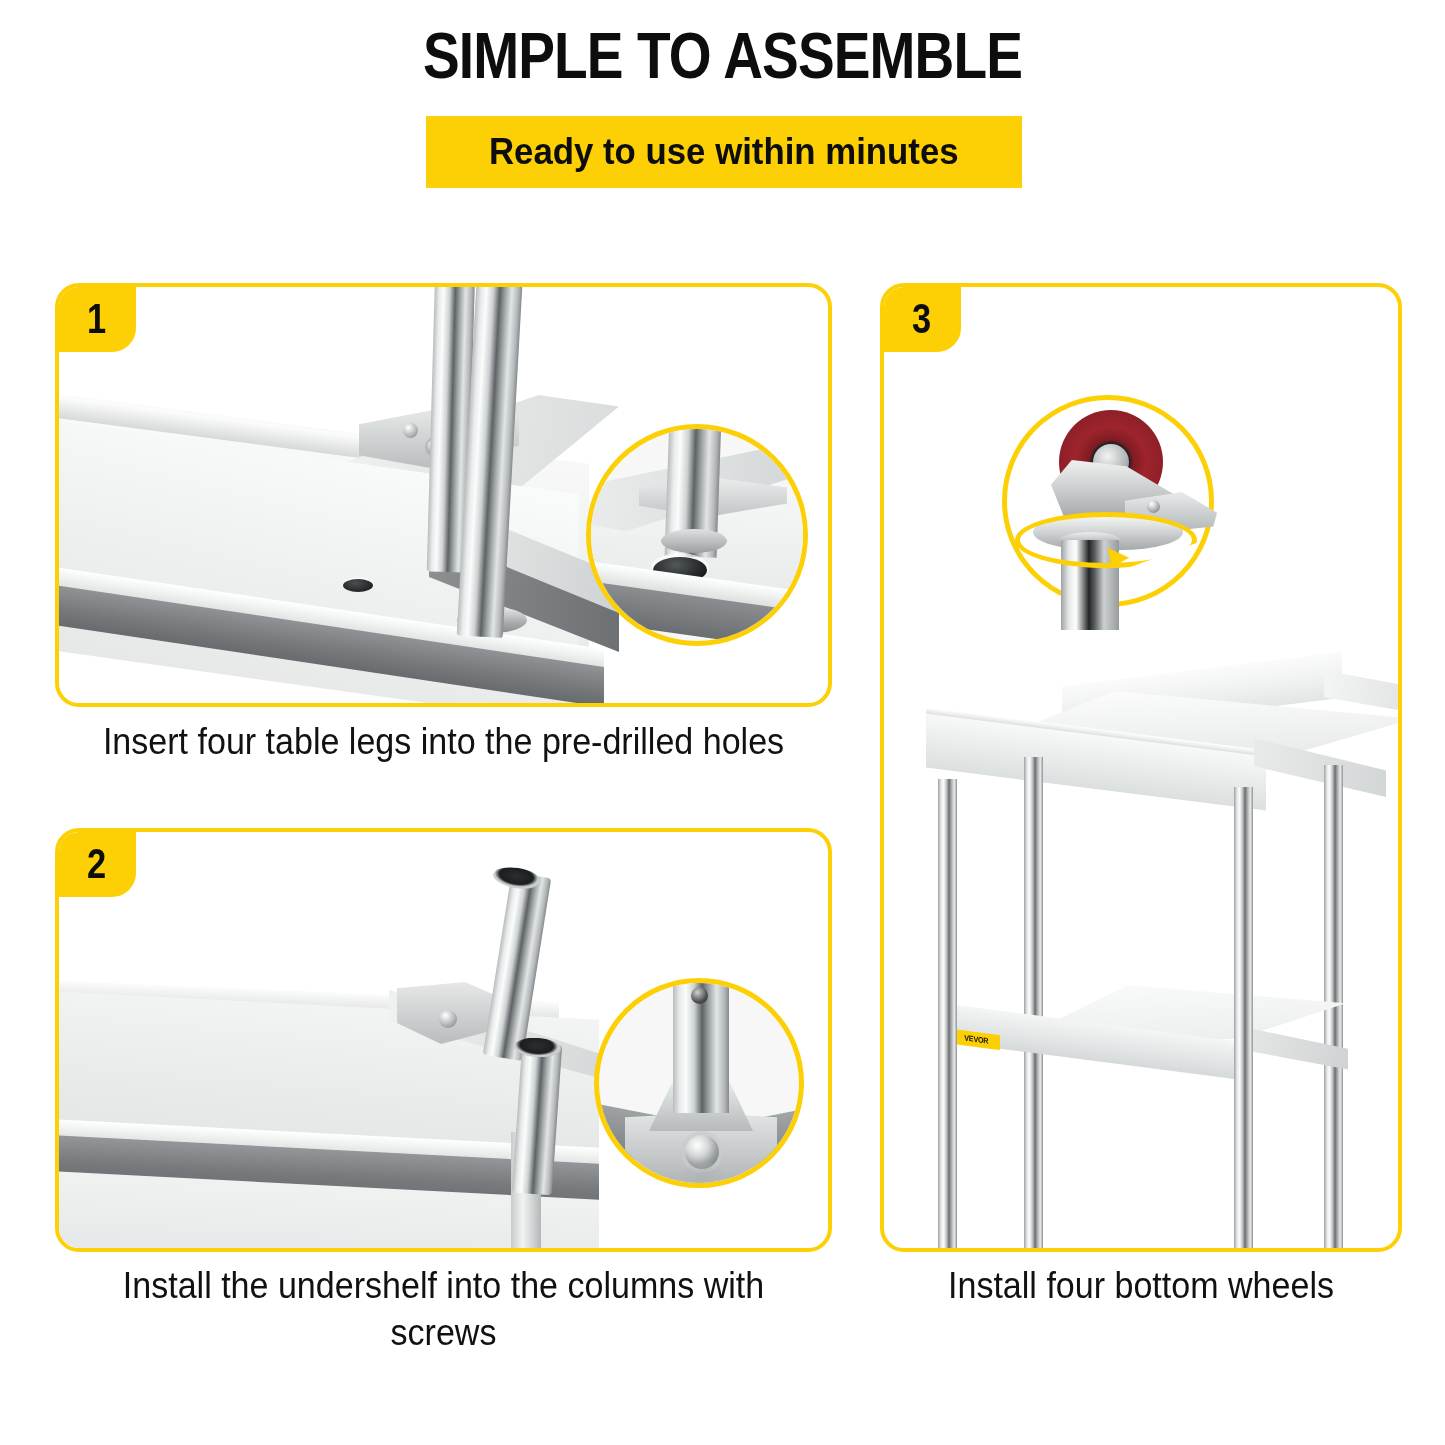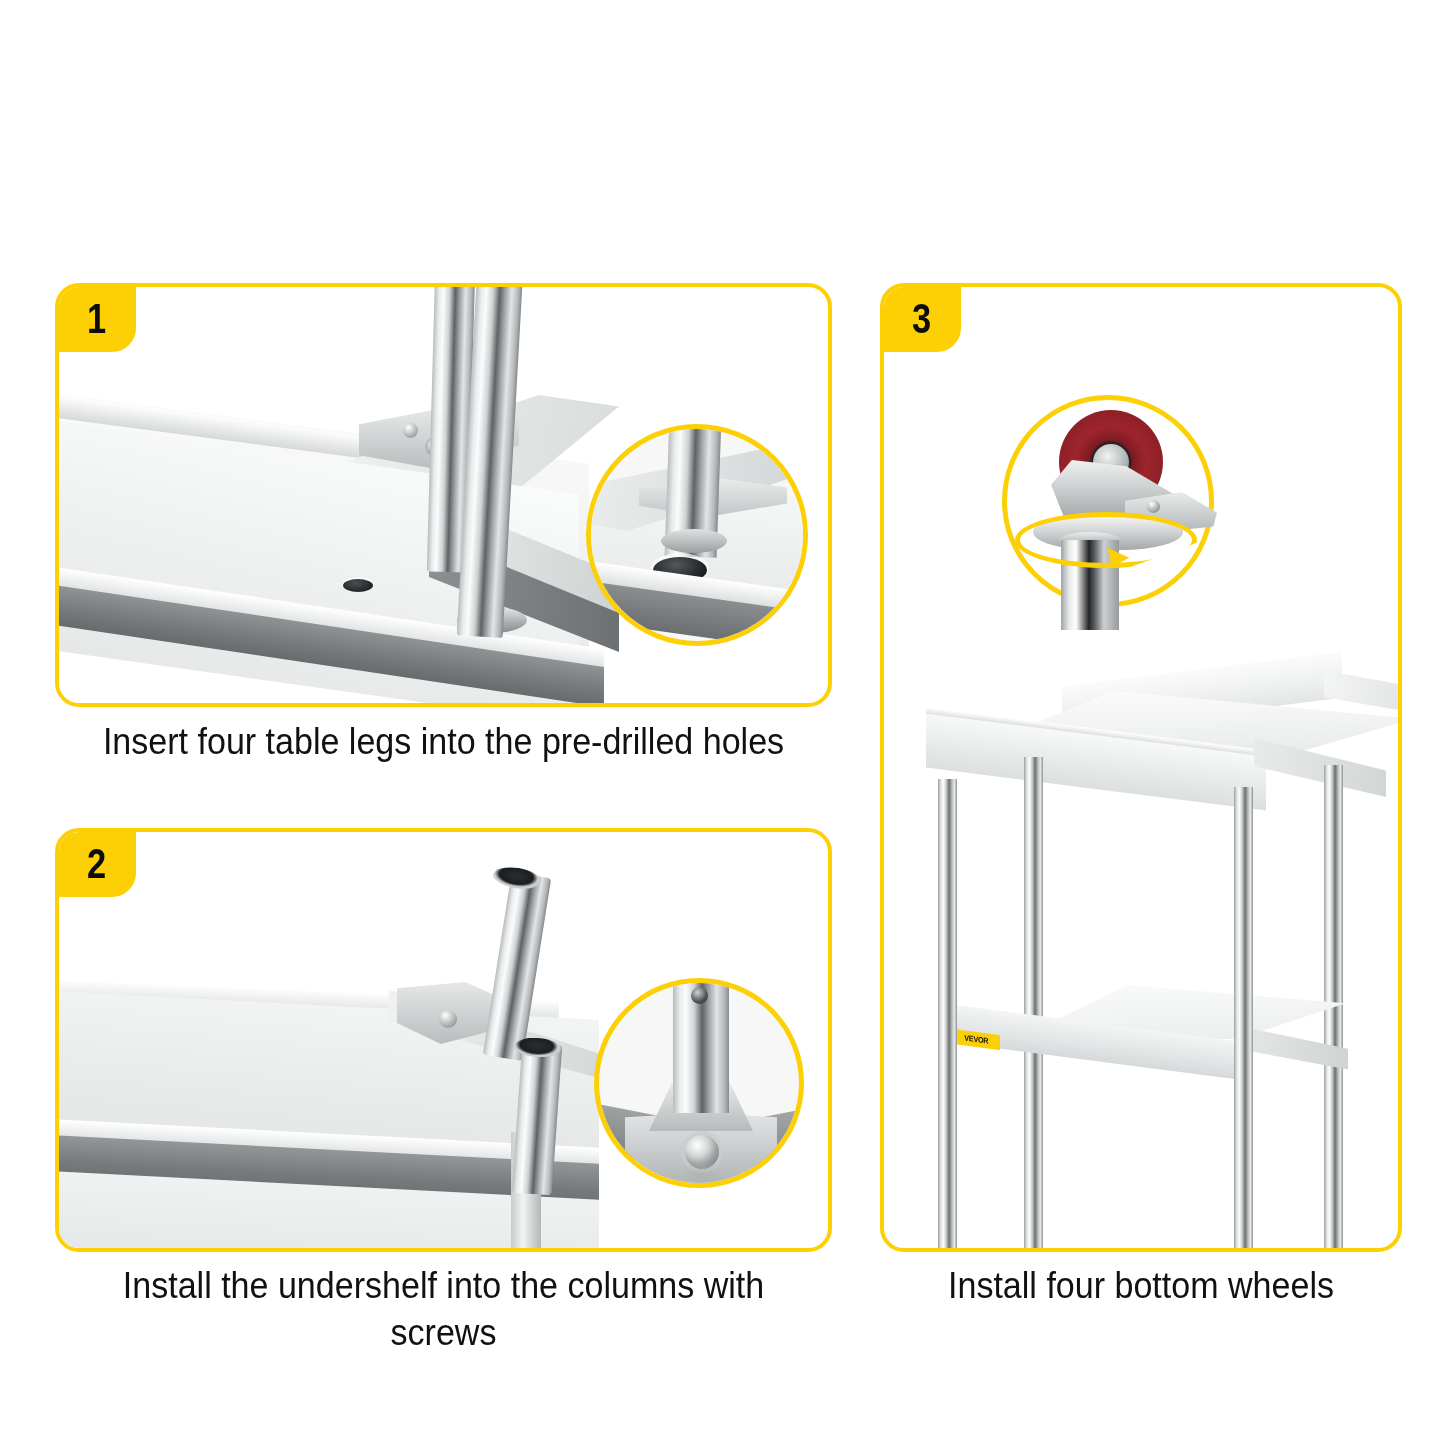--- a/index.html
+++ b/index.html
@@ -595,20 +595,26 @@
   #caster-fl { left: 40px;  top: 1055px; }
   #caster-fr { left: 336px; top: 1092px; }
   #caster-bl { left: 126px; top: 1000px; }
   #caster-br { left: 424px; top: 1035px; }
 </style>
 </head>
 <body>
 
 <div class="page">
 
+  <div class="header">
+    <div class="main-title">SIMPLE TO ASSEMBLE</div>
+    <div class="subtitle-band">
+      <span class="subtitle-text">Ready to use within minutes</span>
+    </div>
+  </div>
 
   <div class="panel" id="panel-1">
     <div class="p1-art">
       <div class="p1-topslab"></div>
       <div class="p1-rail-back"></div>
       <div class="p1-rail-diag"></div>
       <div class="p1-deck"></div>
       <div class="p1-bracket"></div>
       <div class="p1-bracket-screw"></div>
       <div class="p1-hole" style="left:284px; top:292px;"></div>

